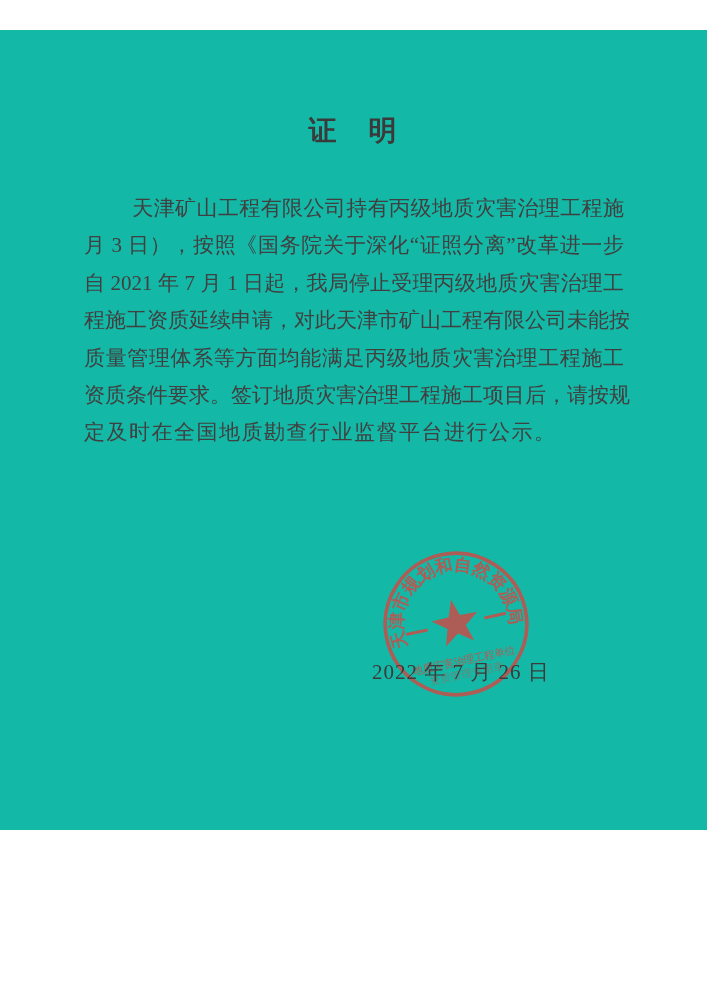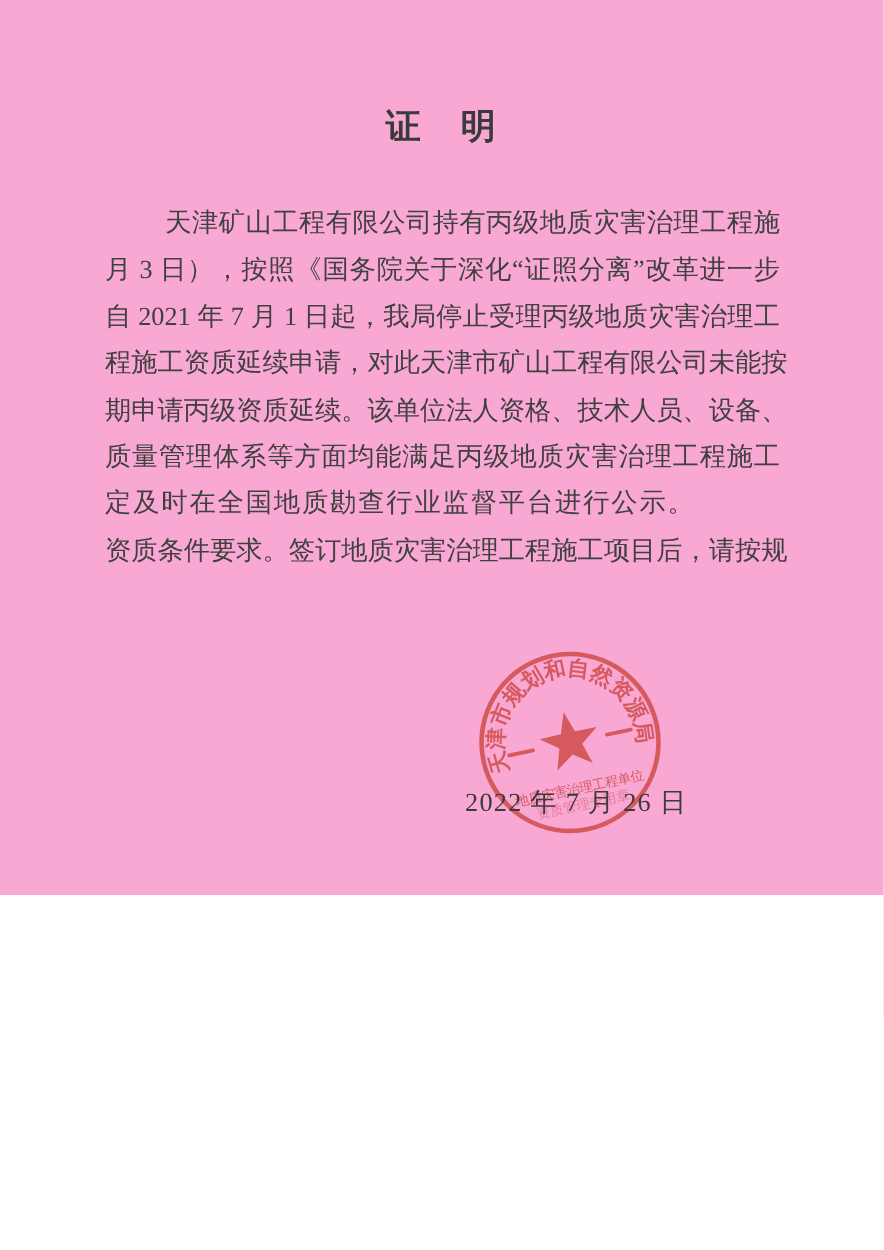--- a/index.html
+++ b/index.html
@@ -3,25 +3,26 @@
 <meta charset="utf-8">
 <style>
   html, body {
     margin: 0;
     padding: 0;
     background: #ffffff;
   }
   .page {
     position: relative;
     width: 707px;
-    height: 716px;
-    background: #f9a8d4;
+    height: 800px;
+    background: #14b8a6;
     overflow: hidden;
     font-family: "Liberation Serif", "DejaVu Serif", serif;
     color: #3e3e3e;
+    margin-top: 30px;
   }
   .doc-title {
     position: absolute;
     top: 82px;
     left: 0;
     width: 707px;
     text-align: center;
     font-size: 28px;
     font-weight: bold;
     color: #3a3a3a;
@@ -87,24 +88,23 @@
 
 <div class="page">
 
   <div class="doc-title">证　明</div>
 
   <div class="body-paragraph">
     <div class="body-line first">天津矿山工程有限公司持有丙级地质灾害治理工程施</div>
     <div class="body-line">月 3 日），按照《国务院关于深化“证照分离”改革进一步</div>
     <div class="body-line">自 2021 年 7 月 1 日起，我局停止受理丙级地质灾害治理工</div>
     <div class="body-line">程施工资质延续申请，对此天津市矿山工程有限公司未能按</div>
-    <div class="body-line">期申请丙级资质延续。该单位法人资格、技术人员、设备、</div>
     <div class="body-line">质量管理体系等方面均能满足丙级地质灾害治理工程施工</div>
+    <div class="body-line">资质条件要求。签订地质灾害治理工程施工项目后，请按规</div>
     <div class="body-line last">定及时在全国地质勘查行业监督平台进行公示。</div>
-    <div class="body-line">资质条件要求。签订地质灾害治理工程施工项目后，请按规</div>
   </div>
 
   <svg class="seal" viewBox="0 0 156 156" xmlns="http://www.w3.org/2000/svg">
     <defs>
       <path id="seal-arc" d="M 26.8 85 A 52 52 0 1 1 129.2 85" fill="none"></path>
     </defs>
     <g transform="rotate(-12 78 76)" fill="#cf4a44" stroke="none">
       <circle cx="78" cy="76" r="69" fill="none" stroke="#cf4a44" stroke-width="3.6"></circle>
       <text class="seal-ring-text">
         <textPath href="#seal-arc" xlink:href="#seal-arc" startOffset="50%" text-anchor="middle">天津市规划和自然资源局</textPath>

